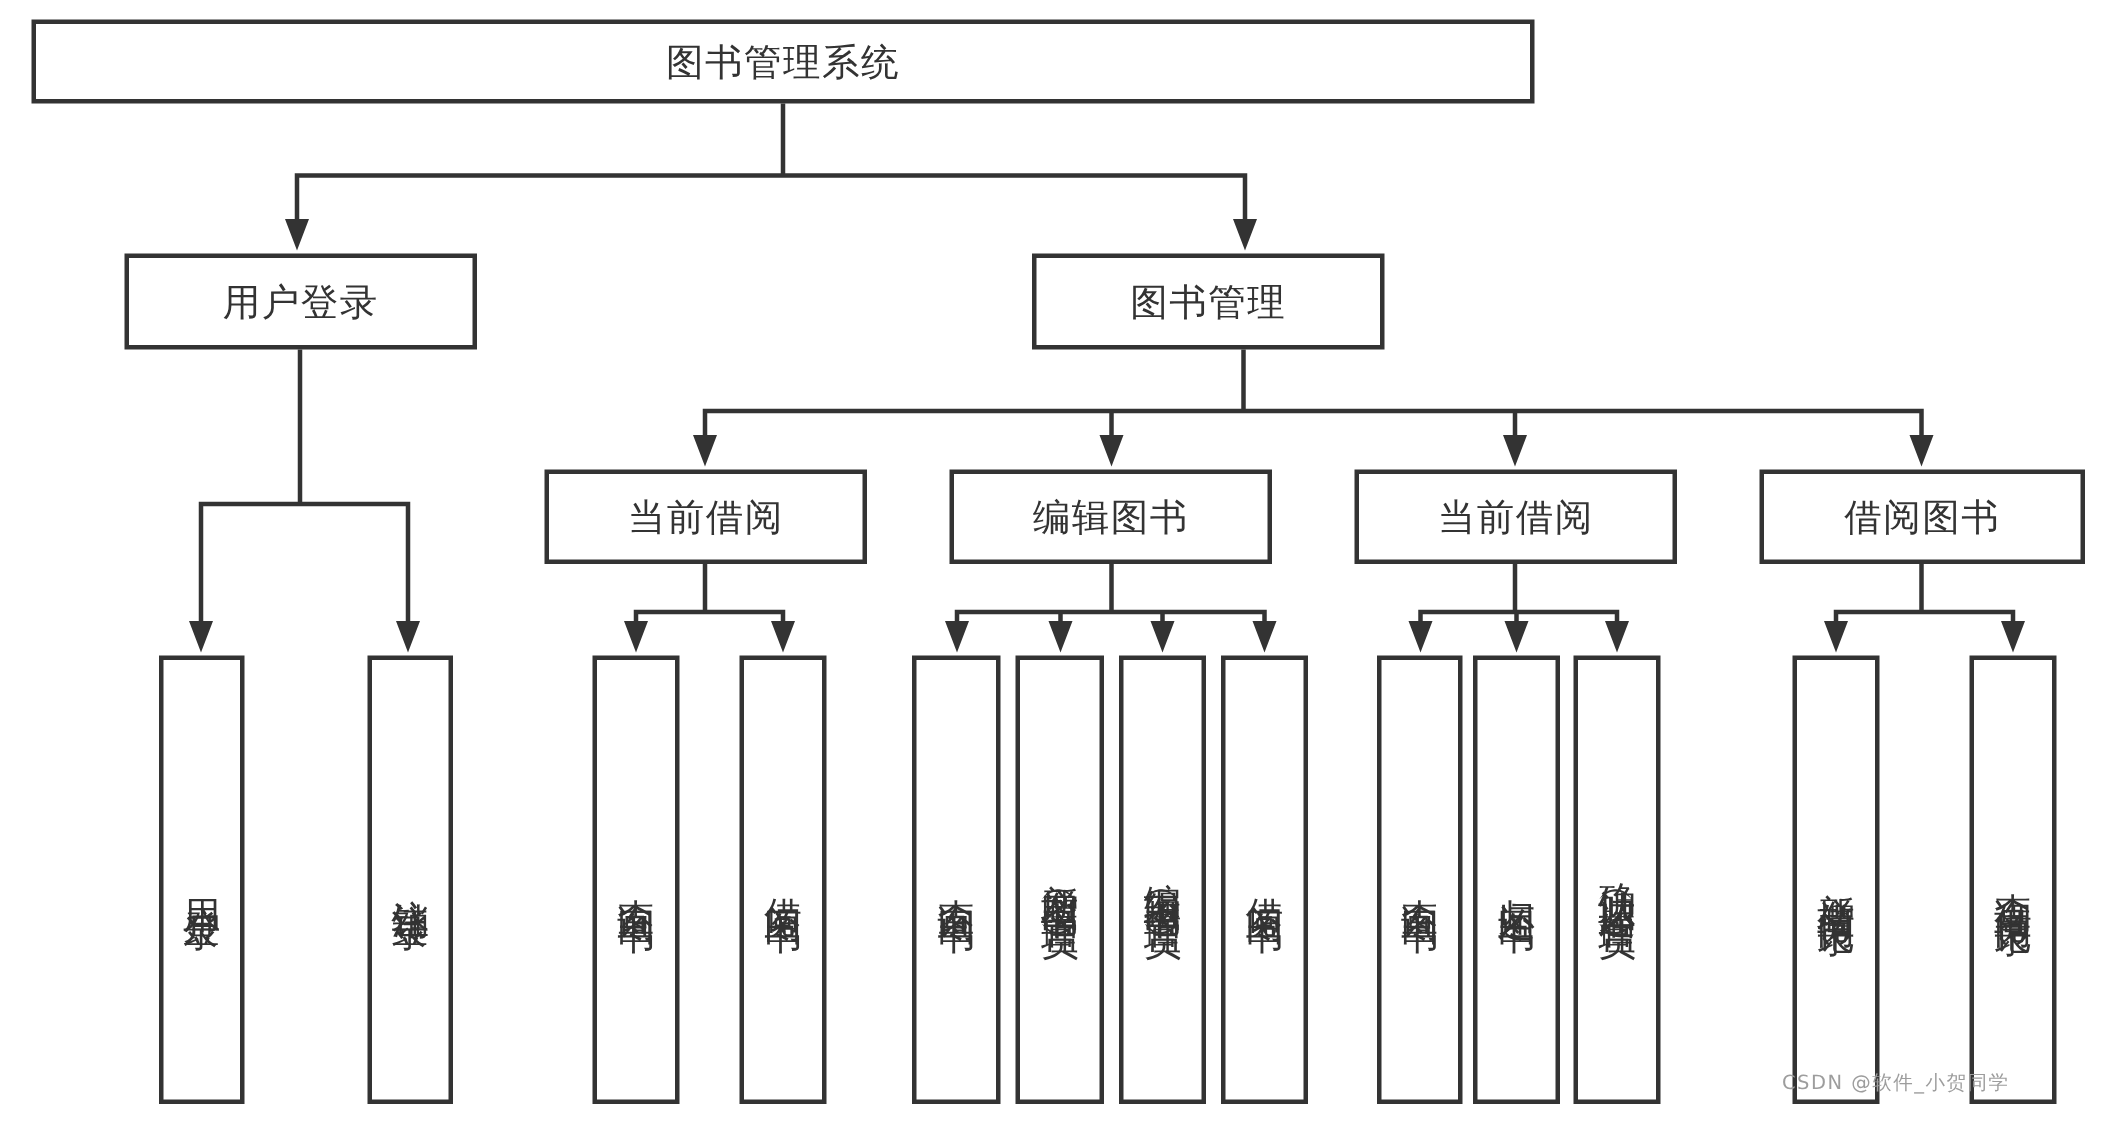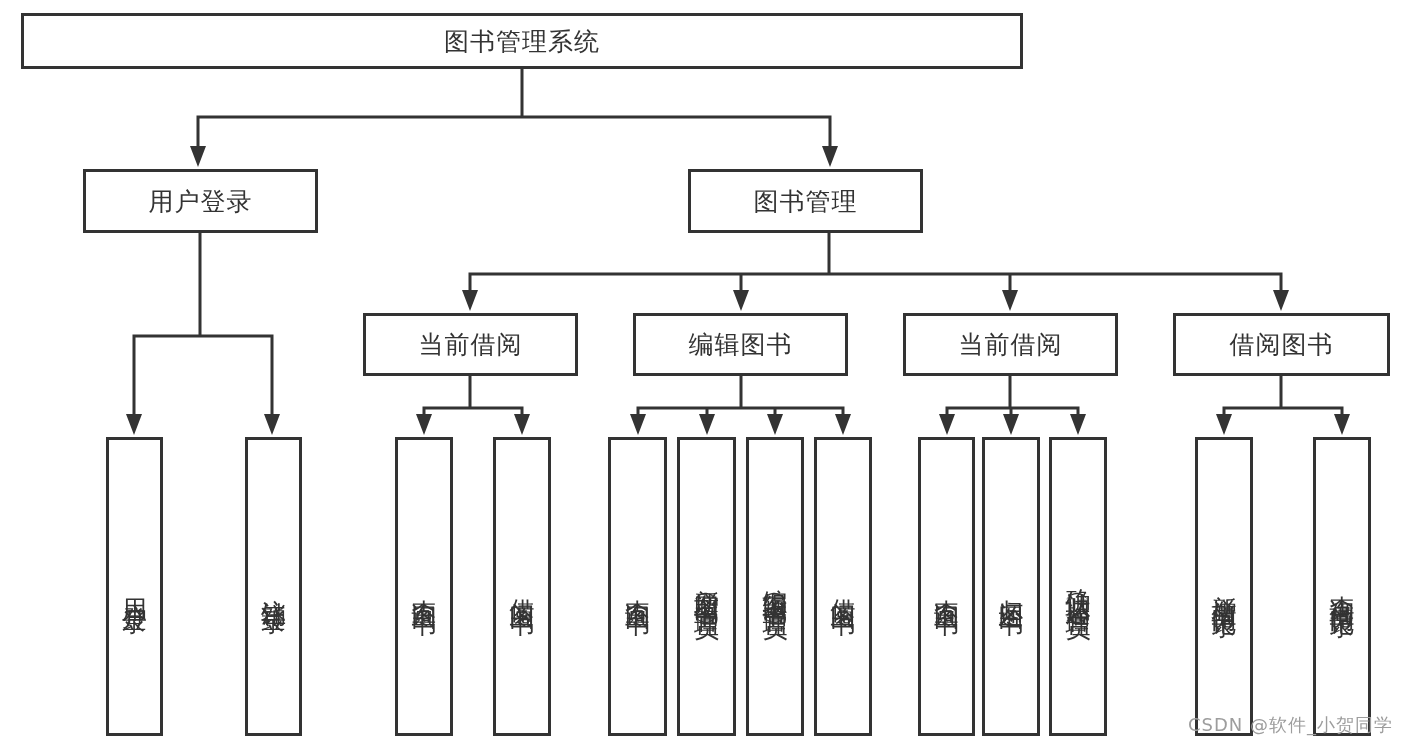--- a/index.html
+++ b/index.html
@@ -45,21 +45,21 @@
     writing-mode: vertical-rl;
     font-size: 25px;
     line-height: 1;
     letter-spacing: 4px;
     white-space: nowrap;
   }
   .watermark {
     position: absolute;
     left: 1188px;
     top: 713px;
-    font-size: 18px;
+    font-size: 13px;
     letter-spacing: 1px;
     color: var(--wm, #9d9d9d);
     white-space: nowrap;
   }
 </style>
 </head>
 <body>
 
 <div class="stage" style="--bg: #ffffff; --border: #333333; --text: #333333; --line: #333333; --wm: #9d9d9d;">
 

